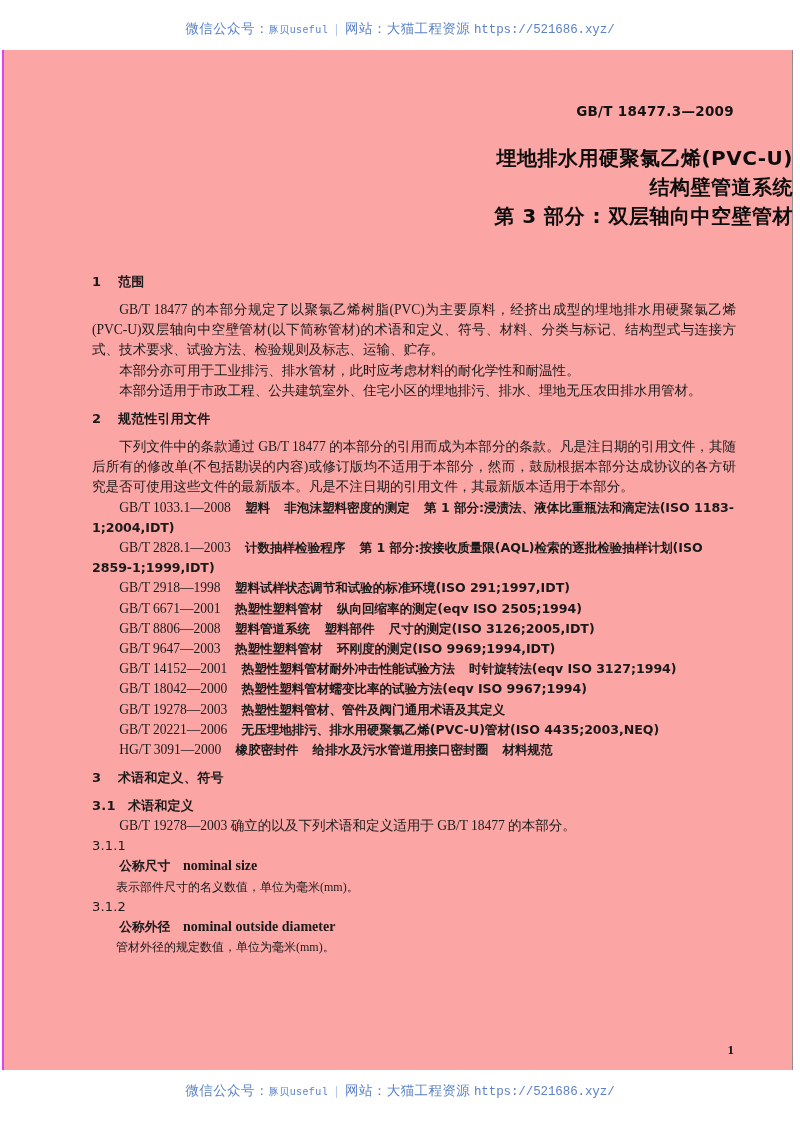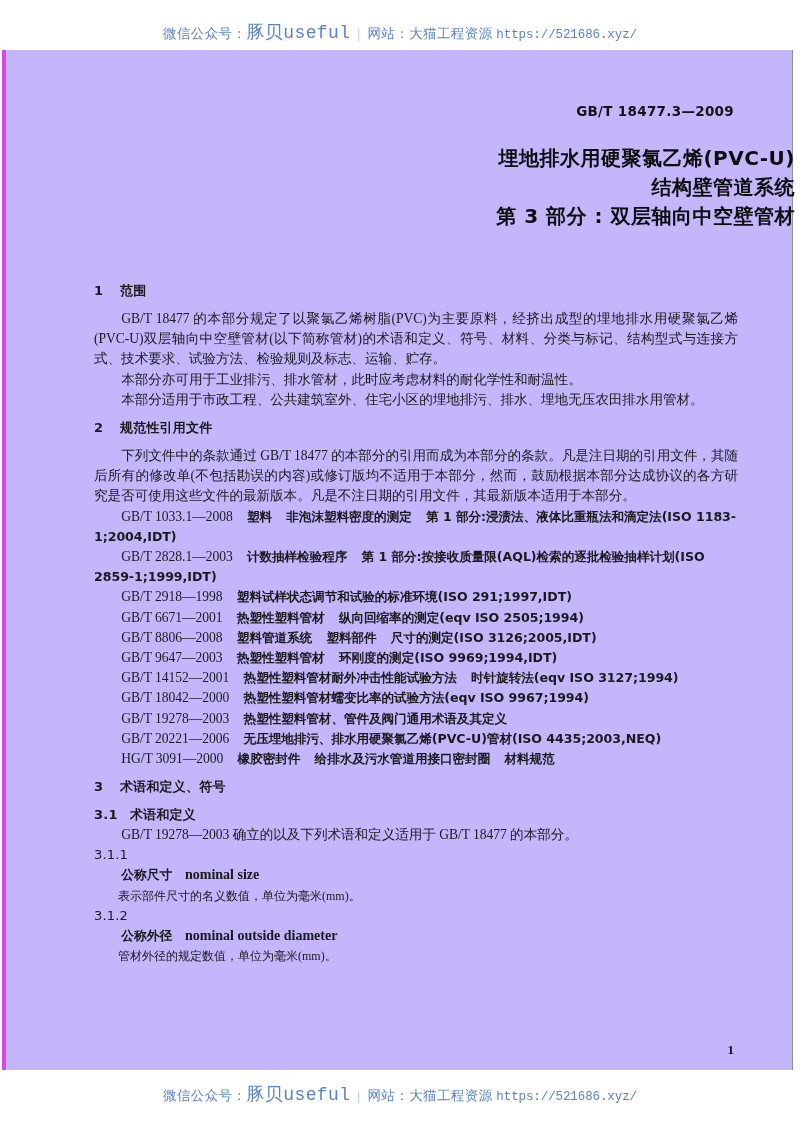--- a/index.html
+++ b/index.html
@@ -33,34 +33,34 @@
     padding: 0 7px;
     font-size: 13px;
   }
   .watermark .wm-url {
     font-family: "Liberation Mono", "DejaVu Sans Mono", monospace;
     font-size: 12.5px;
     letter-spacing: -0.1px;
   }
   .watermark .wm-lat {
     font-family: "Liberation Mono", "DejaVu Sans Mono", monospace;
-    font-size: 18px;
+    font-size: 10px;
   }
   #watermark-top { top: 20px; }
   #watermark-bottom { top: 1082px; }
 
   
   .page-sheet {
     position: absolute;
     left: 2px;
     top: 50px;
     width: 791px;
     height: 1020px;
-    background: #c4b5fd;
-    border-left: 4px solid #d946ef;
+    background: #fca5a5;
+    border-left: 2px solid #d946ef;
     border-right: 1px solid #8e8e8e;
     box-sizing: border-box;
   }
 
   .page-inner {
     position: absolute;
     left: 0; top: 0; right: 0; bottom: 0;
   }
 
   
@@ -88,21 +88,21 @@
     font-weight: bold;
     font-size: 20px;
     line-height: 29px;
     letter-spacing: 0.5px;
     color: #0d0d0d;
   }
 
   
   .content {
     position: absolute;
-    top: 231px;
+    top: 222px;
     left: 88px;
     width: 644px;
   }
 
   .h1 {
     font-family: "DejaVu Sans", "Liberation Sans", sans-serif;
     font-weight: bold;
     font-size: 13px;
     margin: 0;
     padding: 0;

